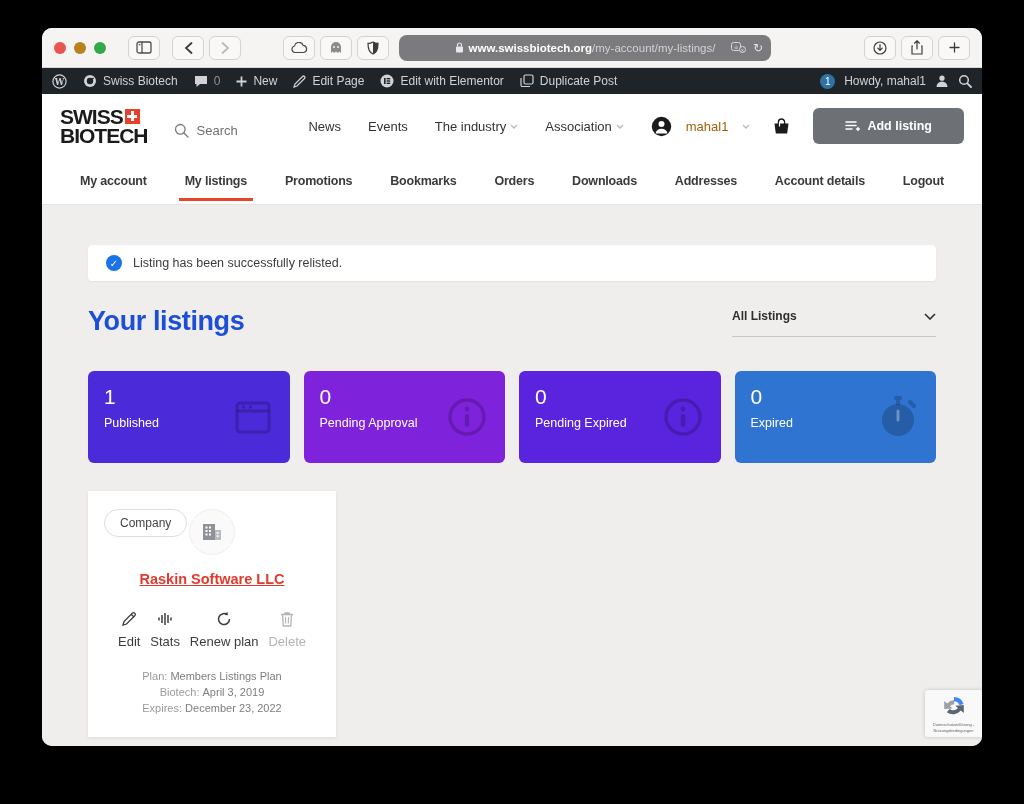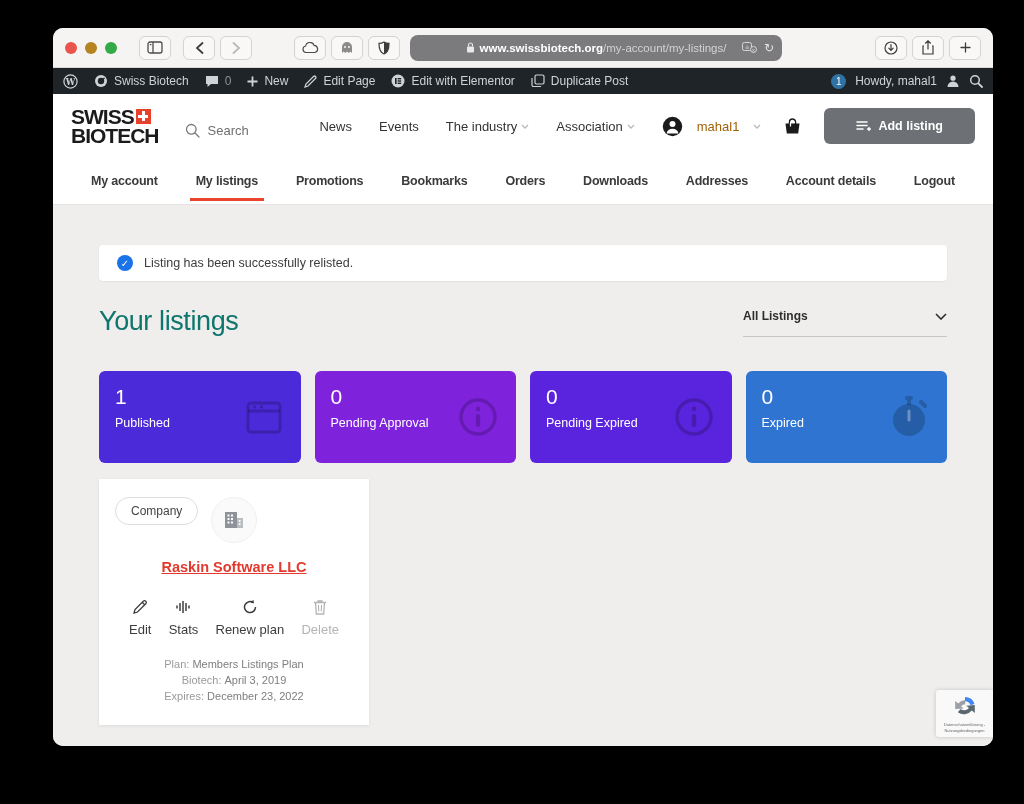--- a/index.html
+++ b/index.html
@@ -1,18 +1,18 @@
 <!DOCTYPE html>
 <html><head>
 <meta charset="utf-8">
 <style>
   * { margin:0; padding:0; box-sizing:border-box; }
   html,body { width:1024px; height:804px; background:#000; font-family:"Liberation Sans","DejaVu Sans",sans-serif; overflow:hidden; }
 
-  .window { position:absolute; left:53px; top:28px; width:940px; height:718px; background:#efeeec; border-radius:10px; overflow:hidden; display:flex; flex-direction:column; }
+  .window { position:absolute; left:42px; top:28px; width:940px; height:718px; background:#efeeec; border-radius:10px; overflow:hidden; display:flex; flex-direction:column; }
 
   
   .toolbar { height:40px; background:#f5f4f2; border-bottom:1px solid #dad7d5; display:flex; align-items:center; padding:0 12px; flex:0 0 auto; }
   .lights { display:flex; gap:8px; margin-right:22px; }
   .light { width:12px; height:12px; border-radius:50%; }
   .light.red { background:#e9544d; }
   .light.yellow { background:#b5831f; }
   .light.green { background:#34a948; }
   .tbtn { height:24px; min-width:32px; border:1px solid #d5d2cf; border-radius:6px; background:#f9f8f6; display:flex; align-items:center; justify-content:center; color:#4c4c4c; }
   .tbtn + .tbtn { margin-left:5px; }
@@ -52,30 +52,30 @@
   .tabsrow { height:47px; background:#fff; border-bottom:1px solid #e5e3e1; display:flex; align-items:center; justify-content:space-between; padding:0 36px; flex:0 0 auto; }
   .tab { position:relative; font-size:12.5px; font-weight:bold; color:#3a3a3a; padding:15px 2px; letter-spacing:-0.2px; }
   .tab.active:after { content:""; position:absolute; left:-4px; right:-4px; bottom:2px; height:3px; background:#e8432b; }
 
   
   .content { flex:1; background:#efeeec; padding:0 46px; position:relative; }
   .notice { margin-top:40px; height:36px; background:#fff; border-radius:4px; box-shadow:0 1px 2px rgba(0,0,0,0.05); display:flex; align-items:center; padding:0 18px; gap:11px; font-size:12.5px; color:#3c3c3c; }
   .check-circle { width:16px; height:16px; border-radius:50%; background:#1a73e8; color:#fff; font-size:10px; display:flex; align-items:center; justify-content:center; flex:0 0 auto; }
 
   .headrow { margin-top:25px; display:flex; align-items:flex-end; justify-content:space-between; }
-  .pagetitle { font-size:27px; font-weight:400; color:#0f766e; letter-spacing:-0.4px; }
+  .pagetitle { font-size:27px; font-weight:700; color:#1d4ed8; letter-spacing:-0.4px; }
   .filter { width:204px; border-bottom:1px solid #c9c7c5; padding-bottom:13px; display:flex; align-items:center; justify-content:space-between; font-size:12px; font-weight:bold; color:#2e2e2e; }
 
   .stats { margin-top:34px; display:flex; gap:14px; }
   .stat-card { flex:1; height:92px; border-radius:6px; color:#fff; padding:15px 16px; position:relative; overflow:hidden; }
   .stat-count { font-size:21px; line-height:1; }
   .stat-label { font-size:12.5px; margin-top:9px; }
   .stat-icon { position:absolute; right:16px; top:50%; transform:translateY(-50%); opacity:0.9; }
 
-  .listing-card { margin-top:16px; width:270px; background:#fff; border-radius:0; box-shadow:0 1px 3px rgba(0,0,0,0.08); padding:18px 16px 20px; position:relative; }
+  .listing-card { margin-top:28px; width:248px; background:#fff; border-radius:0; box-shadow:0 1px 3px rgba(0,0,0,0.08); padding:18px 16px 20px; position:relative; }
   .badge { position:absolute; left:16px; top:18px; border:1px solid #ddd; border-radius:999px; padding:6px 15px; font-size:12px; color:#444; background:#fff; }
   .biz-circle { width:46px; height:46px; border-radius:50%; background:#fafafa; border:1px solid #f0efee; margin:0 auto; display:flex; align-items:center; justify-content:center; }
   .biz-name { text-align:center; margin-top:16px; color:#e23a2e; font-weight:bold; font-size:14.5px;text-decoration:underline; }
   .actions { margin-top:24px; display:flex; justify-content:space-between; padding:0 14px; }
   .action { display:flex; flex-direction:column; align-items:center; gap:7px; font-size:13px; color:#3c3c3c; }
   .action.disabled { color:#b4b4b4; }
   .meta { margin-top:20px; text-align:center; font-size:11px; color:#9a9a9a; line-height:1.45; }
   .meta .val { color:#7e7e7e; }
 
   .recaptcha { position:absolute; right:0; bottom:9px; width:57px; height:47px; background:#f9f9f9; border-radius:3px 0 0 3px; box-shadow:0 0 4px rgba(0,0,0,0.18); display:flex; flex-direction:column; align-items:center; justify-content:center; gap:2px; overflow:hidden; }

